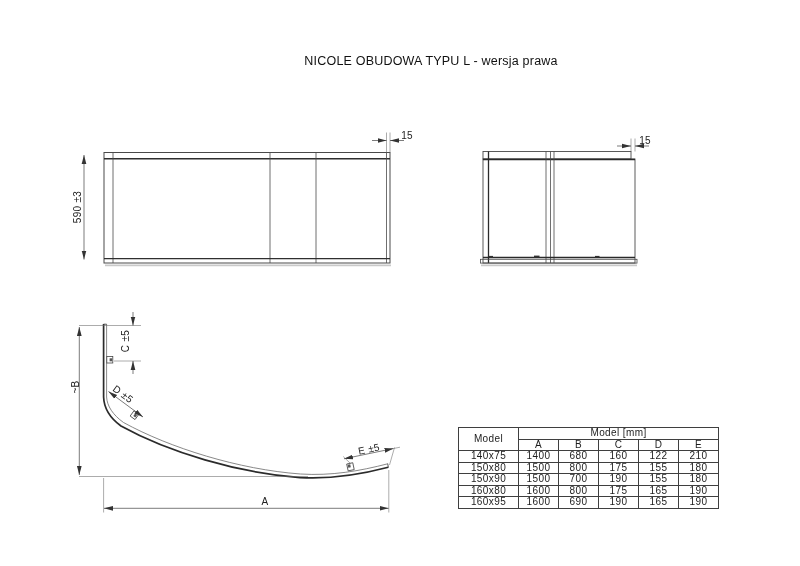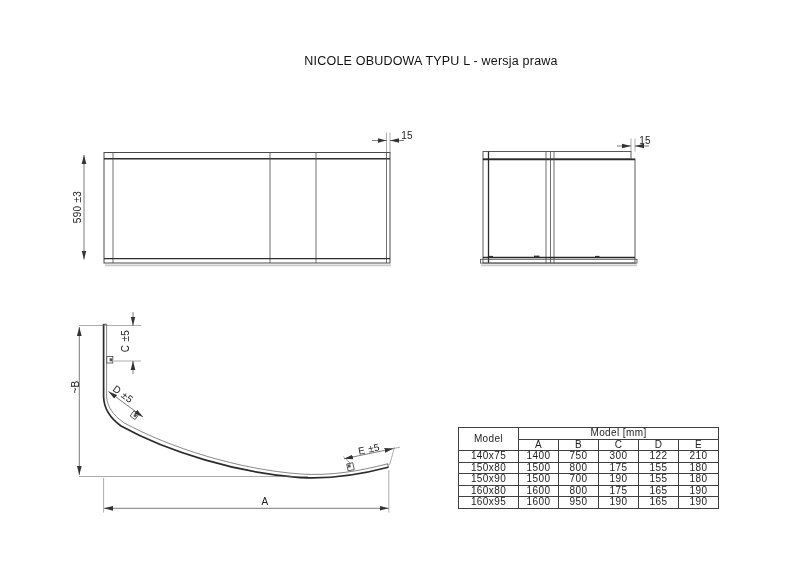--- a/index.html
+++ b/index.html
@@ -155,22 +155,22 @@
     <tr class="hdr2">
       <th>A</th>
       <th>B</th>
       <th>C</th>
       <th>D</th>
       <th>E</th>
     </tr>
     <tr>
       <td>140x75</td>
       <td>1400</td>
-      <td>750</td>
-      <td>300</td>
+      <td>680</td>
+      <td>160</td>
       <td>122</td>
       <td>210</td>
     </tr>
     <tr>
       <td>150x80</td>
       <td>1500</td>
       <td>800</td>
       <td>175</td>
       <td>155</td>
       <td>180</td>
@@ -187,21 +187,21 @@
       <td>160x80</td>
       <td>1600</td>
       <td>800</td>
       <td>175</td>
       <td>165</td>
       <td>190</td>
     </tr>
     <tr>
       <td>160x95</td>
       <td>1600</td>
-      <td>950</td>
+      <td>690</td>
       <td>190</td>
       <td>165</td>
       <td>190</td>
     </tr>
   </tbody>
     </table>
 
 </div>
 
 </body></html>

